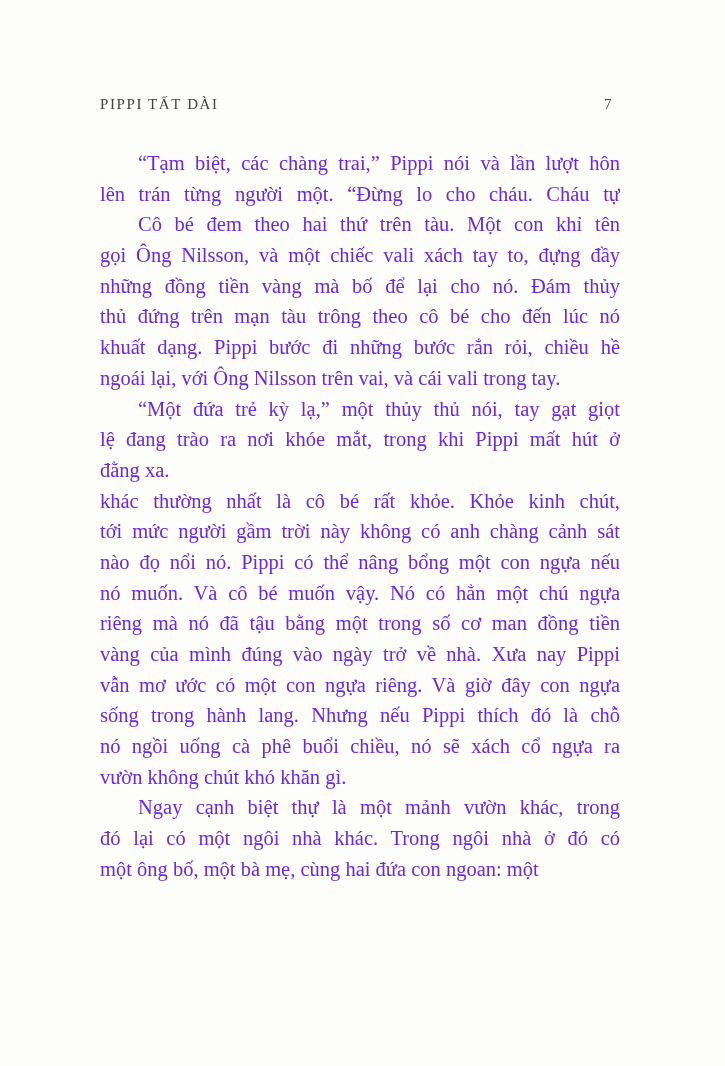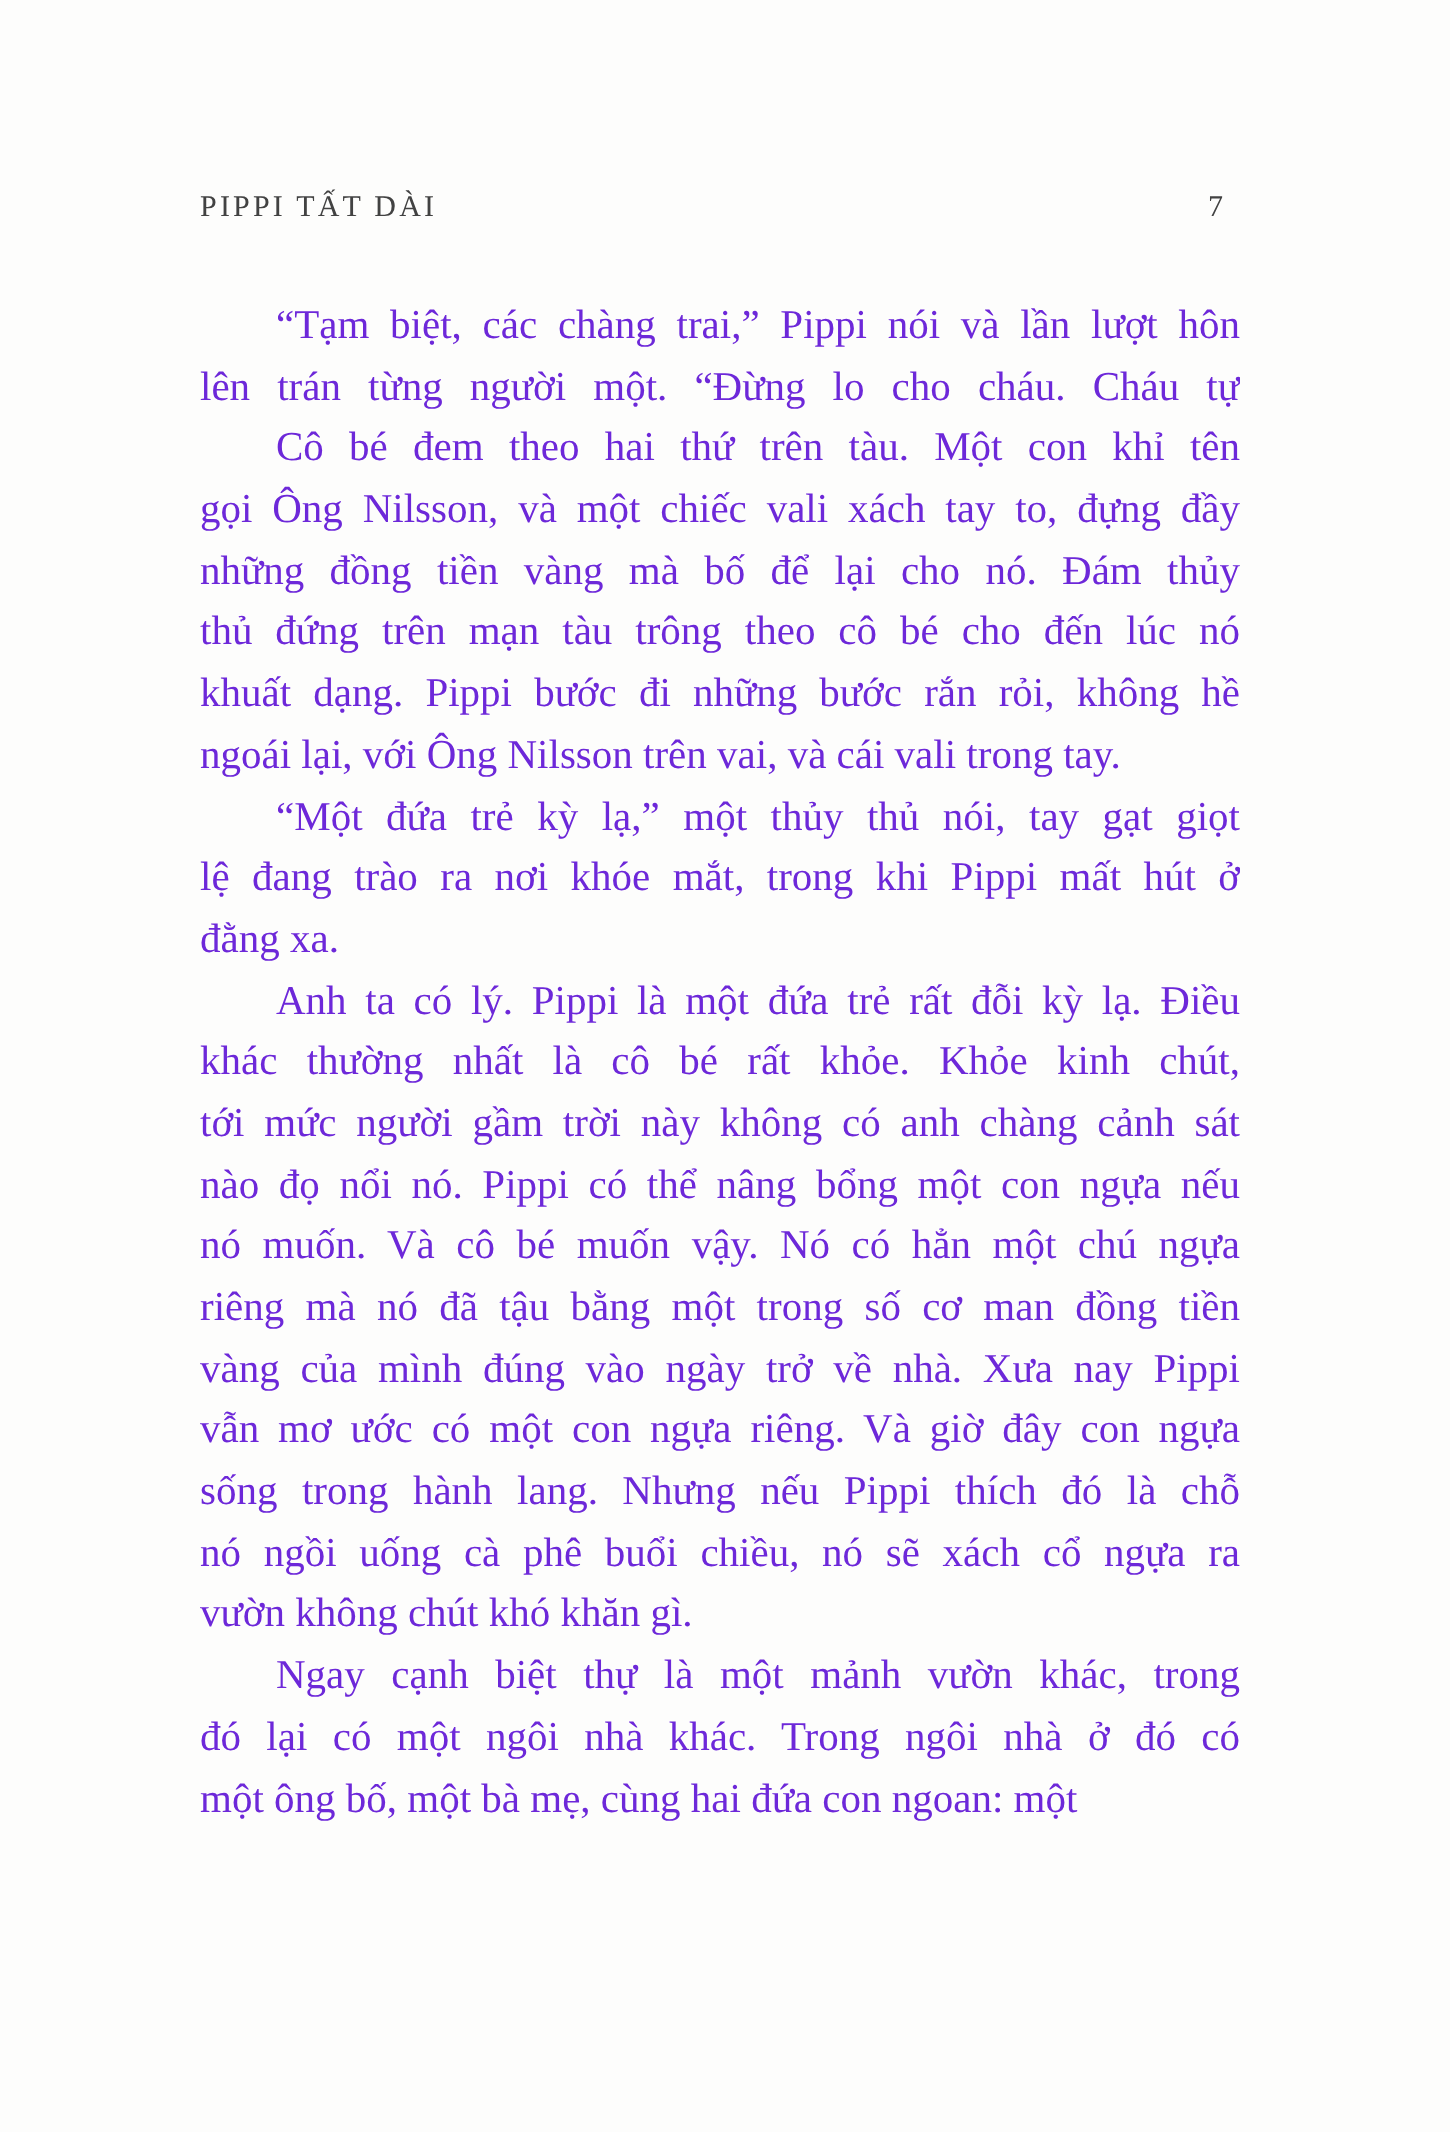--- a/index.html
+++ b/index.html
@@ -67,26 +67,25 @@
     <span class="page-number">7</span>
   </div>
 
   <div class="body-text" id="body-text">
       <div class="line first">“Tạm biệt, các chàng trai,” Pippi nói và lần lượt hôn</div>
       <div class="line">lên trán từng người một. “Đừng lo cho cháu. Cháu tự</div>
       <div class="line first">Cô bé đem theo hai thứ trên tàu. Một con khỉ tên</div>
       <div class="line">gọi Ông Nilsson, và một chiếc vali xách tay to, đựng đầy</div>
       <div class="line">những đồng tiền vàng mà bố để lại cho nó. Đám thủy</div>
       <div class="line">thủ đứng trên mạn tàu trông theo cô bé cho đến lúc nó</div>
-      <div class="line">khuất dạng. Pippi bước đi những bước rắn rỏi, không hề</div>
+      <div class="line">khuất dạng. Pippi bước đi những bước rắn rỏi, chiều hề</div>
       <div class="line last">ngoái lại, với Ông Nilsson trên vai, và cái vali trong tay.</div>
       <div class="line first">“Một đứa trẻ kỳ lạ,” một thủy thủ nói, tay gạt giọt</div>
       <div class="line">lệ đang trào ra nơi khóe mắt, trong khi Pippi mất hút ở</div>
       <div class="line last">đằng xa.</div>
-      <div class="line first">Anh ta có lý. Pippi là một đứa trẻ rất đỗi kỳ lạ. Điều</div>
       <div class="line">khác thường nhất là cô bé rất khỏe. Khỏe kinh chút,</div>
       <div class="line">tới mức người gầm trời này không có anh chàng cảnh sát</div>
       <div class="line">nào đọ nổi nó. Pippi có thể nâng bổng một con ngựa nếu</div>
       <div class="line">nó muốn. Và cô bé muốn vậy. Nó có hẳn một chú ngựa</div>
       <div class="line">riêng mà nó đã tậu bằng một trong số cơ man đồng tiền</div>
       <div class="line">vàng của mình đúng vào ngày trở về nhà. Xưa nay Pippi</div>
       <div class="line">vẫn mơ ước có một con ngựa riêng. Và giờ đây con ngựa</div>
       <div class="line">sống trong hành lang. Nhưng nếu Pippi thích đó là chỗ</div>
       <div class="line">nó ngồi uống cà phê buổi chiều, nó sẽ xách cổ ngựa ra</div>
       <div class="line last">vườn không chút khó khăn gì.</div>

